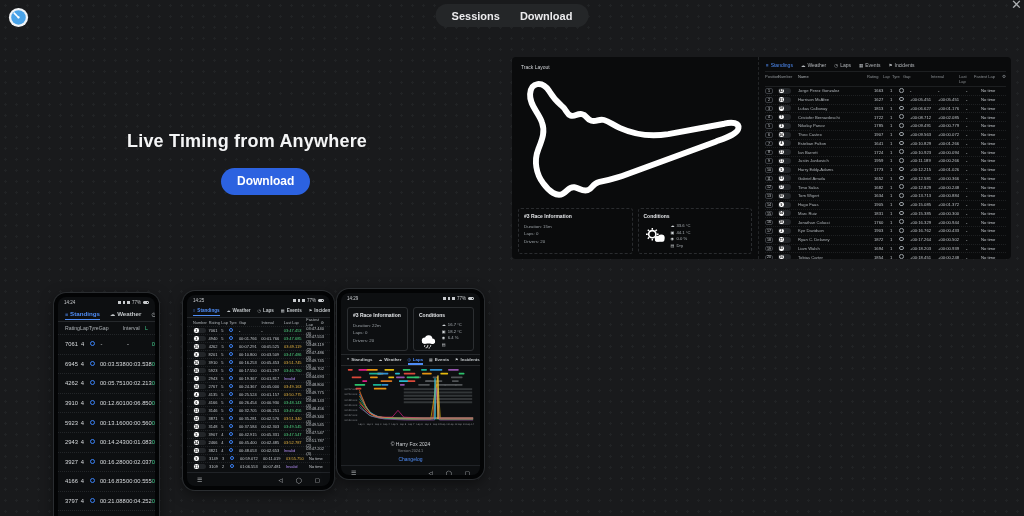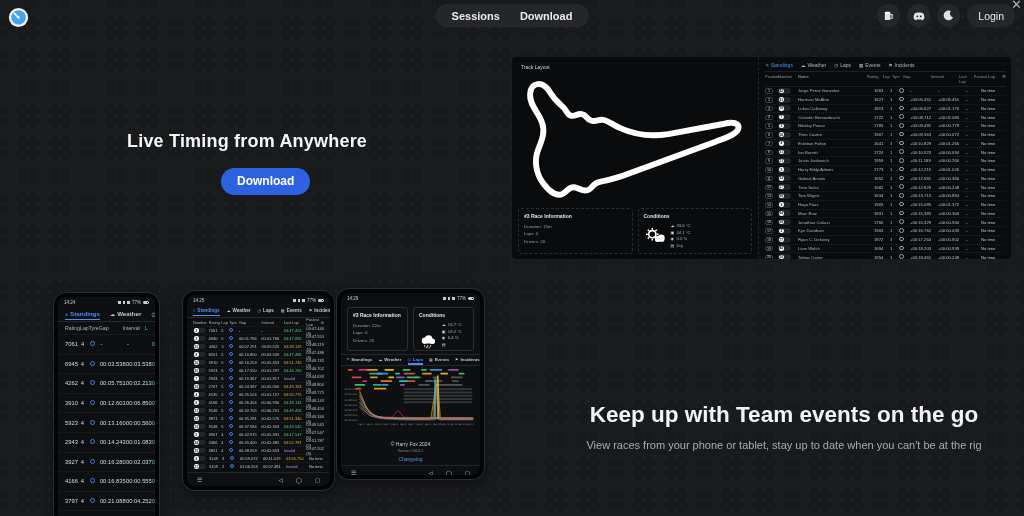--- a/index.html
+++ b/index.html
@@ -142,42 +142,20 @@
     <circle cx="12" cy="13" r="7.6" fill="#4aa3e8"></circle>
     <path d="M12 13 L7.5 8.5" stroke="#fff" stroke-width="1.6" stroke-linecap="round"></path>
     <circle cx="12" cy="13" r="1.2" fill="#fff"></circle>
   </svg>
 
   <nav class="nav-pill">
     <span>Sessions</span>
     <span>Download</span>
   </nav>
 
-  <div class="hdr-right">
-    <span class="icon-circle">
-      <svg width="11" height="11" viewBox="0 0 12 12">
-          <rect x="2" y="3" width="6" height="8" rx="1" fill="#e0e2e4"></rect>
-          <path d="M8 5h2v4H8" fill="none" stroke="#e0e2e4" stroke-width="1.2"></path>
-          <rect x="2" y="2" width="6" height="2" rx="1" fill="#fff"></rect>
-        </svg>
-    </span>
-    <span class="icon-circle">
-      <svg width="12" height="12" viewBox="0 0 14 12">
-          <path d="M2 3 C4 1.4 10 1.4 12 3 C13.4 5.2 13.6 8 13 9.5 C11.8 10.6 10.6 11 10 11 L9.4 9.8 C8 10.2 6 10.2 4.6 9.8 L4 11 C3.4 11 2.2 10.6 1 9.5 C0.4 8 0.6 5.2 2 3 Z" fill="#e0e2e4"></path>
-          <circle cx="5" cy="6.4" r="1.1" fill="#242628"></circle>
-          <circle cx="9" cy="6.4" r="1.1" fill="#242628"></circle>
-        </svg>
-    </span>
-    <span class="icon-circle">
-      <svg width="11" height="11" viewBox="0 0 12 12">
-          <path d="M8.5 1 A5.4 5.4 0 1 0 11 8.2 A4.6 4.6 0 0 1 8.5 1 Z" fill="#e0e2e4"></path>
-        </svg>
-    </span>
-    <span class="login-pill">Login</span>
-  </div>
   <span class="close-x">✕</span>
 
   <h1 class="hero-title">Live Timing from Anywhere</h1>
   <button class="dl-btn">Download</button>
 
   <div class="desk">
     <div class="track-panel">
       <div class="track-label">Track Layout</div>
       <svg class="track-svg" viewBox="70 60 620 360" preserveAspectRatio="xMidYMid meet">
         <path d="M 148 112 C 130 84 98 86 96 120 C 94 150 118 168 128 196 C 138 222 128 244 118 270
@@ -1092,18 +1070,14 @@
         <span class="nmenu">☰</span>
         <span class="nav-keys">
           <span>◁</span>
           <span>◯</span>
           <span>▢</span>
         </span>
       </div>
     </div>
   </div>
 
-  <div class="team-block">
-    <h2 class="team-title">Keep up with Team events on the go</h2>
-    <p class="team-sub">View races from your phone or tablet, stay up to date when you can't be at the rig</p>
-  </div>
 
 </div>
 
 </body></html>

